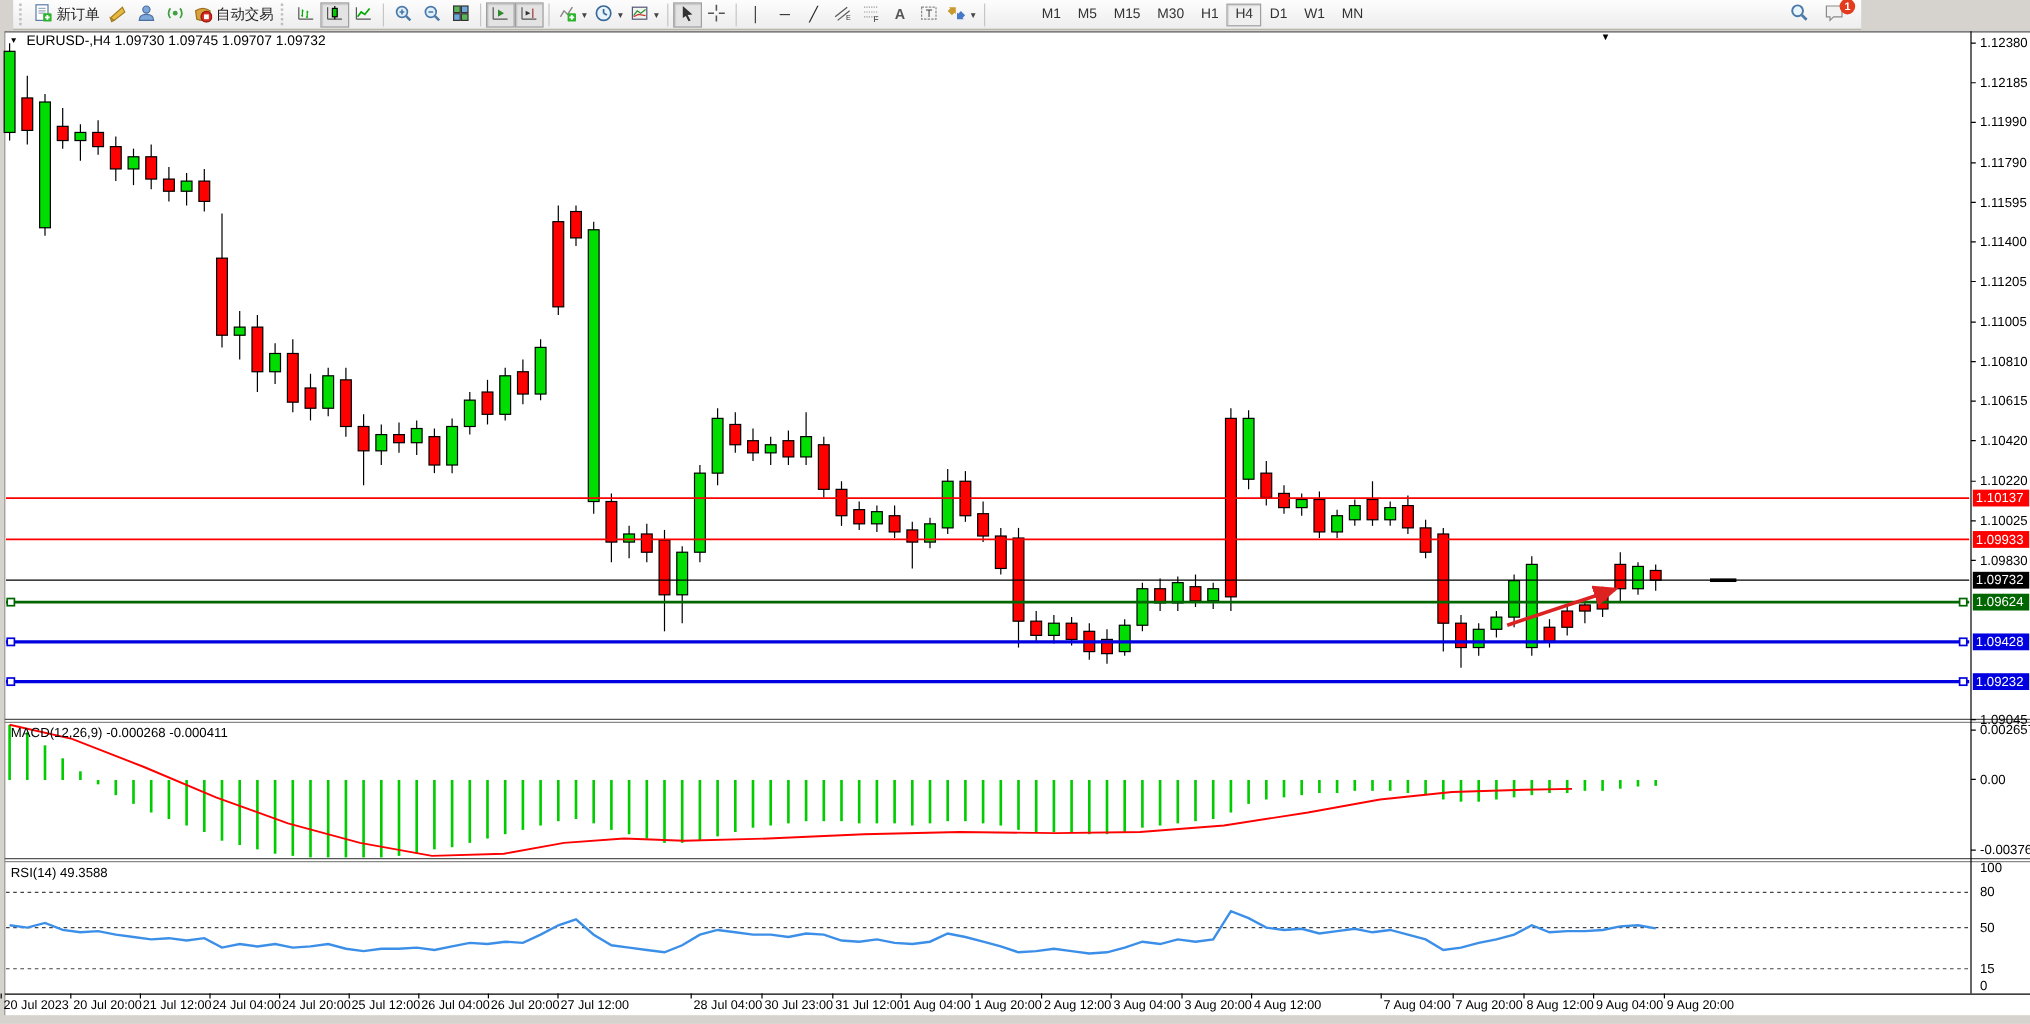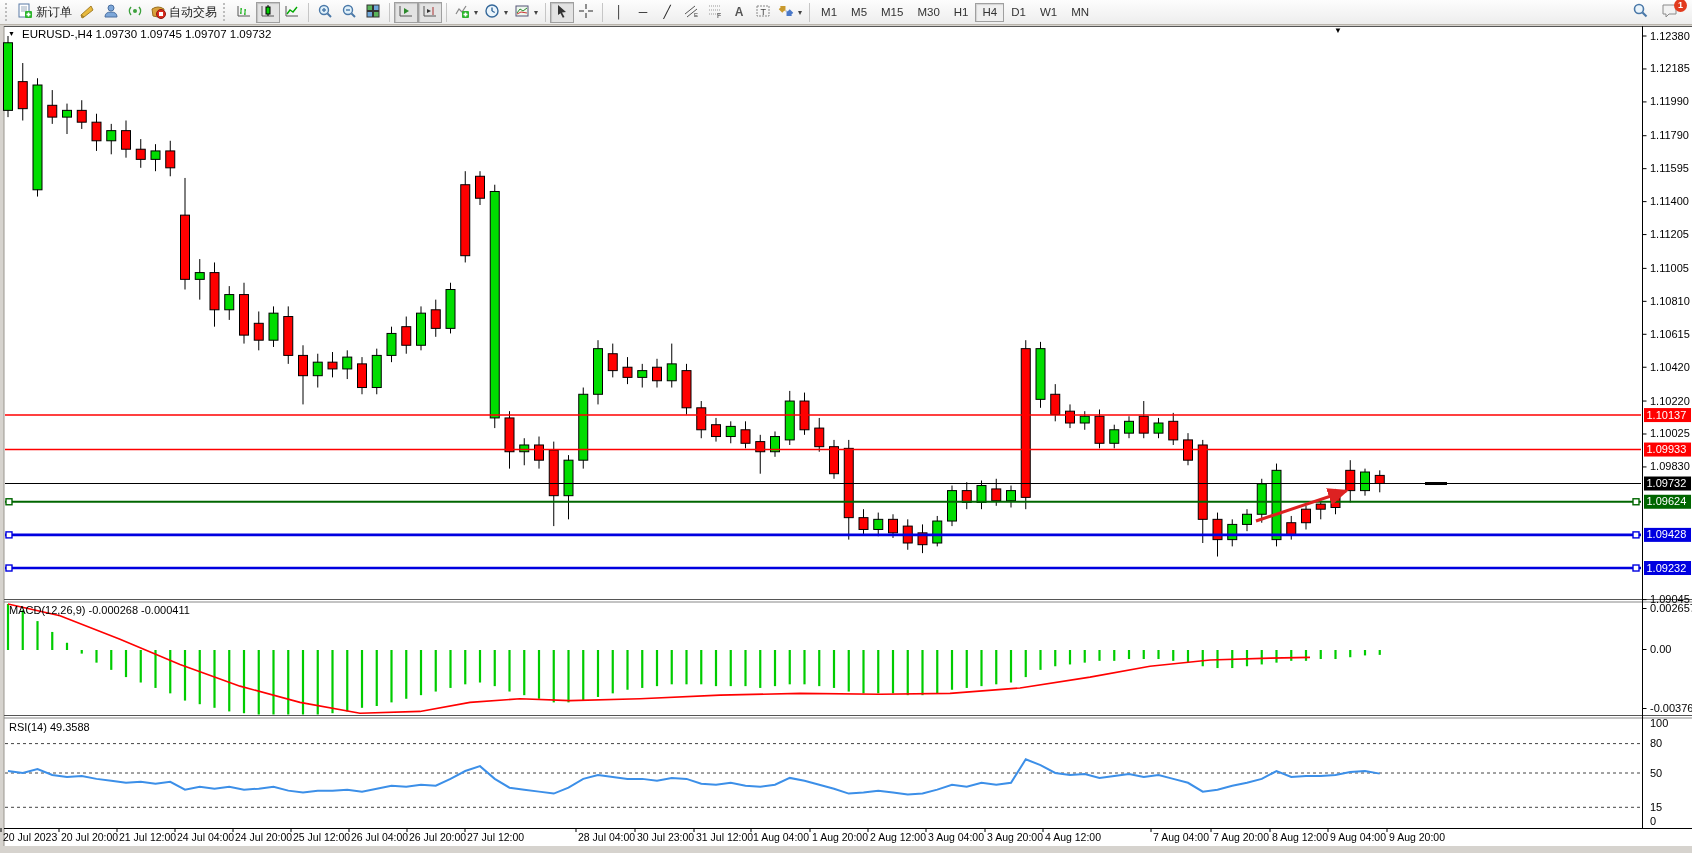--- a/index.html
+++ b/index.html
@@ -1,18 +1,18 @@
 <!DOCTYPE html>
 <html><head>
 <meta charset="utf-8">
 <style>
   html,body{margin:0;padding:0;background:#d6d3ce;font-family:"Liberation Sans",sans-serif;}
   #stage{position:relative;width:1692px;height:853px;overflow:hidden;background:#d6d3ce;}
   
-  #toolbar{position:absolute;left:0;top:0;width:1692px;height:25px;
+  #toolbar{position:absolute;left:11px;top:0;width:1540px;height:25px;
     background:linear-gradient(#fdfdfd,#ededed);border-bottom:1px solid #b9b4ab;
     display:flex;align-items:center;padding:0 2px;box-sizing:border-box;z-index:5;}
   .grip{width:4px;height:18px;margin:0 3px;border-left:2px dotted #bdbdbd;}
   .sep{width:1px;height:19px;background:#c6c6c6;margin:0 4px;}
   .tb{height:21px;min-width:24px;display:flex;align-items:center;justify-content:center;
     background:transparent;border:1px solid transparent;padding:0 2px;font-family:"Liberation Sans",sans-serif;
     font-size:12px;color:#222;gap:3px;cursor:default;}
   .tb.pressed{background:#e3e3e3;border:1px solid #9f9f9f;box-shadow:inset 1px 1px 1px rgba(0,0,0,.15);}
   .tb .dd{font-size:8px;color:#444;margin-left:1px;}
   .tf{height:19px;min-width:26px;font-size:11.5px;color:#333;display:flex;align-items:center;justify-content:center;
@@ -218,21 +218,21 @@
   </button>
   <button class="tb">
     <span><svg width="16" height="16">
             <polygon points="5,2 9,6 7.5,6 7.5,9 2.5,9 2.5,6 1,6" fill="#c99a2e" transform="rotate(45 5 5.5)"></polygon>
             <polygon points="11,14 15,10 13.5,10 13.5,7 8.5,7 8.5,10 7,10" fill="#4a78c8" transform="rotate(45 11 10.5)"></polygon>
           </svg></span>
     <span class="dd">▾</span>
   </button>
 
   <div class="sep"></div>
-  <div id="tf-box" style="display:flex;align-items:center;">
+  <div id="tf-box" style="display:flex;align-items:center;margin-left:36px;">
         <button class="tf">M1</button>
         <button class="tf">M5</button>
         <button class="tf">M15</button>
         <button class="tf">M30</button>
         <button class="tf">H1</button>
         <button class="tf sel">H4</button>
         <button class="tf">D1</button>
         <button class="tf">W1</button>
         <button class="tf">MN</button>
       </div>

